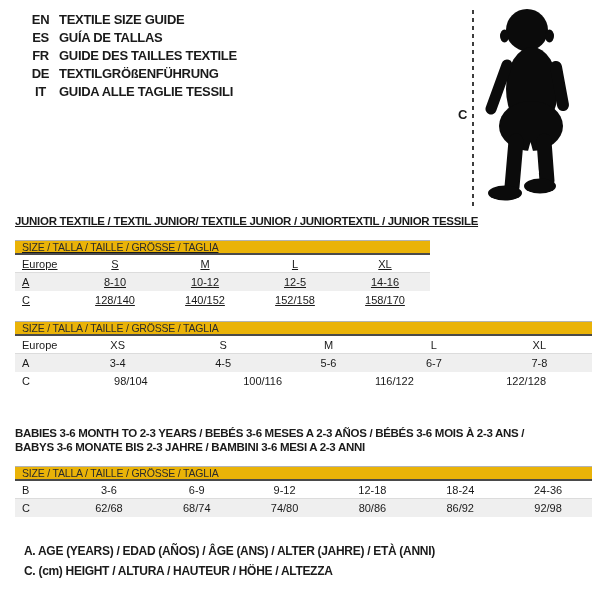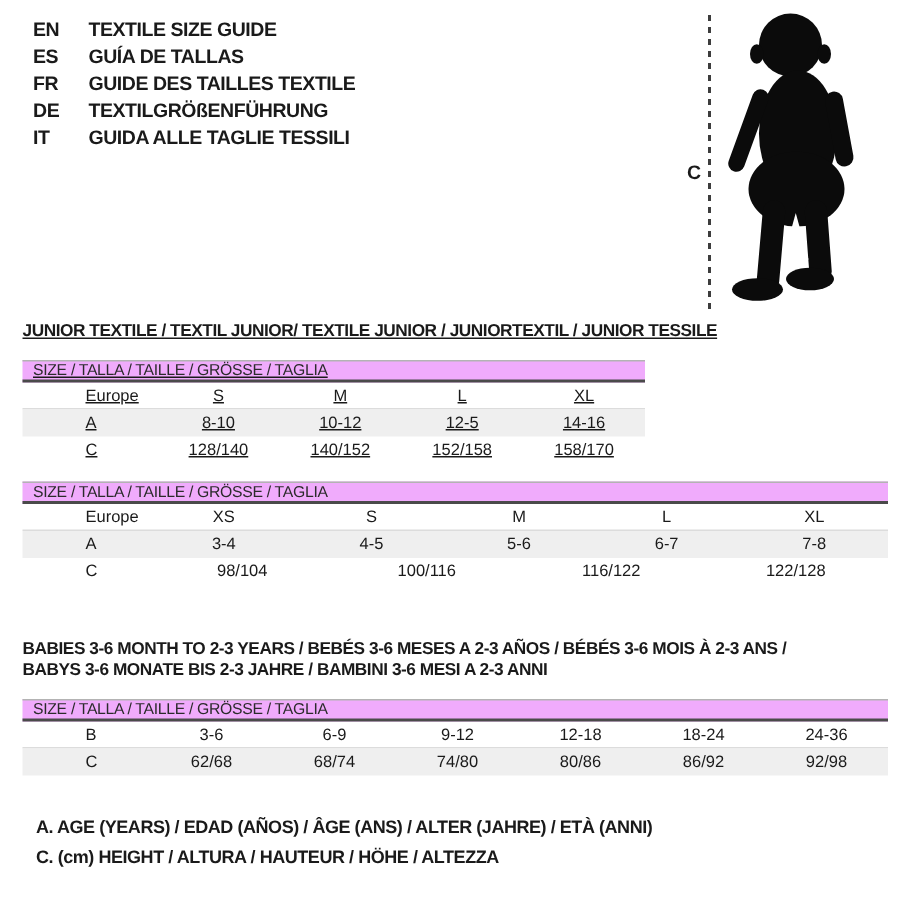--- a/index.html
+++ b/index.html
@@ -5,48 +5,48 @@
   html,body{margin:0;padding:0;}
   body{
     width:600px;height:600px;background:#ffffff;position:relative;overflow:hidden;
     font-family:"Liberation Sans","DejaVu Sans",sans-serif;color:#1a1a1a;
     -webkit-font-smoothing:antialiased;
   }
   .abs{position:absolute;}
 
   
   .lang-list{left:22px;top:11px;}
-  .lang-row{display:flex;line-height:18px;font-size:13px;font-weight:bold;letter-spacing:-0.3px;}
+  .lang-row{display:flex;line-height:18px;font-size:13px;font-weight:bold;letter-spacing:-0.3px;text-align:center;}
   .lang-code{width:37px;flex:0 0 37px;}
   .lang-title{white-space:nowrap;}
 
   
   .dash-line{
     left:472px;top:10px;width:2px;height:198px;
     background:repeating-linear-gradient(to bottom,#3d3d3d 0 4px,transparent 4px 8px);
   }
   .c-label{left:458px;top:107px;font-size:13px;font-weight:bold;}
   .baby-svg{left:478px;top:5px;}
 
   
   .size-table{left:15px;}
   .t0{top:214px;width:415px;text-decoration:underline;}
   .t1{top:321px;width:577px;}
   .t2{top:426px;width:577px;}
   .ttitle{font-size:11.5px;font-weight:bold;letter-spacing:-0.3px;line-height:14px;margin-bottom:12px;white-space:nowrap;}
   .size-bar{
-    background:#f0abfc;border-top:1px solid #b3b3b3;border-bottom:2px solid #4a4a4a;
+    background:#eab308;border-top:1px solid #b3b3b3;border-bottom:2px solid #4a4a4a;
     height:12px;line-height:12px;font-size:10.5px;color:#2b2b2b;padding-left:7px;
     letter-spacing:-0.2px;
   }
   .trow{display:flex;height:18px;line-height:18px;font-size:11px;box-sizing:border-box;}
   .trow:first-child{border-bottom:1px solid #dcdcdc;}
   .trow:nth-child(2){background:#efefef;}
   .cell{flex:1;text-align:center;}
-  .cell-label{flex:0 0 auto;text-align:left;padding-left:7px;margin-left:35px;}
+  .cell-label{flex:0 0 auto;text-align:left;padding-left:7px;}
   .t0 .cell-label{width:48px;}
   .t1 .cell-label,.t2 .cell-label{width:43px;}
 
   
   .notes{left:24px;top:542px;}
   .note-line{font-size:12px;font-weight:bold;letter-spacing:-0.3px;line-height:19.5px;white-space:nowrap;}
 </style>
 </head>
 <body>
 

